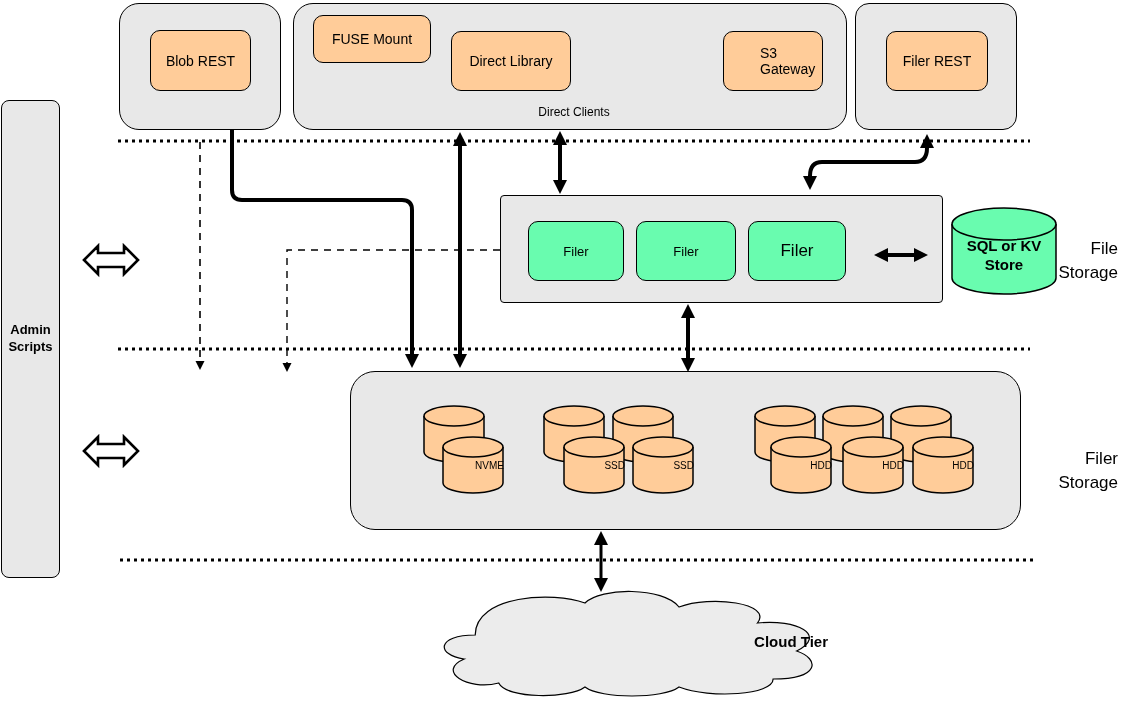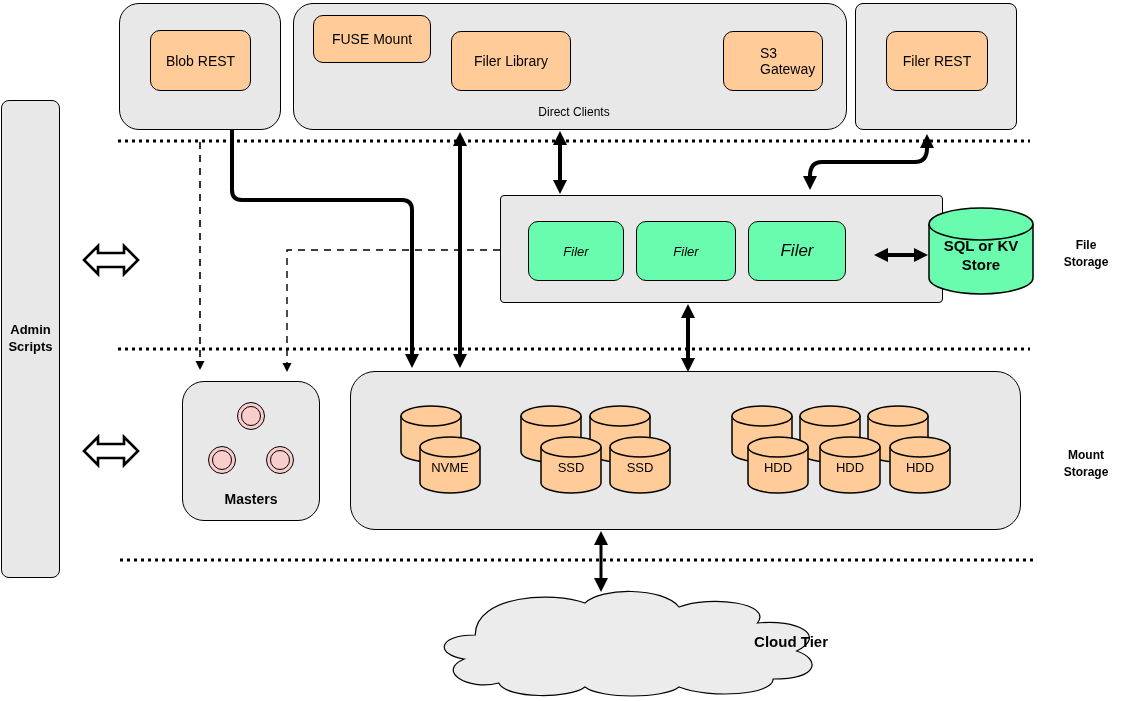--- a/index.html
+++ b/index.html
@@ -10,24 +10,24 @@
   .group{position:absolute;background:#E8E8E8;border:1.3px solid #000;box-sizing:border-box;}
   .obox{
     position:absolute;background:#FFCC99;border:1.3px solid #000;border-radius:10px;
     display:flex;align-items:center;justify-content:center;font-size:14px;box-sizing:border-box;
   }
   .gbox{
     position:absolute;background:#69FCAF;border:1.3px solid #000;border-radius:10px;
     display:flex;align-items:center;justify-content:center;font-size:13px;box-sizing:border-box;
   }
   .caption{position:absolute;font-size:12px;text-align:center;}
-  .layer-label{position:absolute;font-size:12px;text-align:center;line-height:1.4;font-weight:bold;}
+  .layer-label{position:absolute;font-size:17px;text-align:right;line-height:1.4;}
   .bold{font-weight:bold;}
-  .cyl{position:absolute;}
-  .cyl-label{position:absolute;left:0;right:0;top:24px;text-align:center;font-size:13px;}
+  .cyl{position:absolute;margin-left:23px;}
+  .cyl-label{position:absolute;left:0;right:0;top:24px;text-align:right;font-size:10px;}
   .circle-outer{
     position:absolute;width:28px;height:28px;border-radius:50%;
     background:#F8CECC;border:1.3px solid #000;box-sizing:border-box;
     display:flex;align-items:center;justify-content:center;
   }
   .circle-inner{
     width:20px;height:20px;border-radius:50%;background:#F8CECC;
     border:1.2px solid #000;box-sizing:border-box;
   }
   .overlay{position:absolute;left:0;top:0;pointer-events:none;z-index:6;}
@@ -49,35 +49,35 @@
 
   <div class="group" style="left:1px;top:100px;width:59px;height:478px;border-radius:8px;">
     <div class="sidebar-label">Admin Scripts</div>
   </div>
 
   <div class="group" style="left:293px;top:3px;width:554px;height:127px;border-radius:20px;">
     <div class="obox" style="left:19px;top:11px;width:118px;height:48px;">
       <span>FUSE Mount</span>
     </div>
     <div class="obox" style="left:157px;top:27px;width:120px;height:60px;">
-      <span>Filer Library</span>
+      <span>Direct Library</span>
     </div>
     <div class="obox" style="left:429px;top:27px;width:100px;height:60px;padding-left:36px;">
       <span>S3 Gateway</span>
     </div>
     <div class="caption" style="left:8px;right:0;bottom:10px;">Direct Clients</div>
   </div>
 
-  <div class="group" style="left:855px;top:3px;width:162px;height:127px;border-radius:8px;">
+  <div class="group" style="left:855px;top:3px;width:162px;height:127px;border-radius:14px;">
     <div class="obox" style="left:30px;top:27px;width:102px;height:60px;">
       <span>Filer REST</span>
     </div>
   </div>
 
-  <div class="group" style="left:500px;top:195px;width:443px;height:108px;border-radius:4px;font-style:italic;">
+  <div class="group" style="left:500px;top:195px;width:443px;height:108px;border-radius:4px;">
     <div class="gbox" style="left:27px;top:25px;width:96px;height:60px;">
       <span>Filer</span>
     </div>
     <div class="gbox" style="left:135px;top:25px;width:100px;height:60px;">
       <span>Filer</span>
     </div>
     <div class="gbox" style="left:247px;top:25px;width:98px;height:60px;font-size:17px;">
       <span>Filer</span>
     </div>
   </div>
@@ -85,32 +85,20 @@
   <div class="cyl" style="left:928px;top:207px;width:106px;height:88px;">
     <svg width="106" height="88">
       <path d="M1,17 L1,71 a52,16 0 0 0 104,0 L105,17" fill="#69FCAF" stroke="#000" stroke-width="1.5"></path>
       <ellipse cx="53" cy="17" rx="52" ry="16" fill="#69FCAF" stroke="#000" stroke-width="1.5"></ellipse>
     </svg>
     <div class="bold" style="position:absolute;left:8px;right:8px;top:30px;text-align:center;font-size:15px;line-height:1.25;">SQL or KV Store</div>
   </div>
 
   <div class="layer-label" style="left:1054px;top:237px;width:64px;">File Storage</div>
 
-  <div class="group" style="left:182px;top:381px;width:138px;height:140px;border-radius:22px;">
-    <div class="circle-outer" style="left:54px;top:20px;">
-      <div class="circle-inner"></div>
-    </div>
-    <div class="circle-outer" style="left:25px;top:64px;">
-      <div class="circle-inner"></div>
-    </div>
-    <div class="circle-outer" style="left:83px;top:64px;">
-      <div class="circle-inner"></div>
-    </div>
-    <div class="bold" style="position:absolute;left:0;right:0;bottom:13px;text-align:center;font-size:14px;">Masters</div>
-  </div>
 
   <div class="group" style="left:350px;top:371px;width:671px;height:159px;border-radius:25px;"></div>
 
   <div class="cyl" style="left:400px;top:405px;">
     <svg width="62" height="58">
         <path d="M1,11 L1,47 a30,10 0 0 0 60,0 L61,11" fill="#FFCC99" stroke="#000" stroke-width="1.5"></path>
         <ellipse cx="31" cy="11" rx="30" ry="10" fill="#FFCC99" stroke="#000" stroke-width="1.5"></ellipse>
       </svg>
   </div>
   <div class="cyl" style="left:520px;top:405px;">
@@ -180,21 +168,21 @@
     <div class="cyl-label">HDD</div>
   </div>
   <div class="cyl" style="left:889px;top:436px;">
     <svg width="62" height="58">
         <path d="M1,11 L1,47 a30,10 0 0 0 60,0 L61,11" fill="#FFCC99" stroke="#000" stroke-width="1.5"></path>
         <ellipse cx="31" cy="11" rx="30" ry="10" fill="#FFCC99" stroke="#000" stroke-width="1.5"></ellipse>
       </svg>
     <div class="cyl-label">HDD</div>
   </div>
 
-  <div class="layer-label" style="left:1054px;top:447px;width:64px;">Mount Storage</div>
+  <div class="layer-label" style="left:1054px;top:447px;width:64px;">Filer Storage</div>
 
   <div style="position:absolute;left:436px;top:587px;width:392px;height:112px;">
     <svg width="392" height="112" viewBox="0 0 250 140" preserveAspectRatio="none">
       <path d="M 25 60 C 0 60 0 85 18 90 C 0 105 20 130 40 120 C 45 140 85 140 95 125 C 105 140 145 140 155 125 C 175 140 215 135 215 115 C 245 115 245 90 230 80 C 250 60 230 40 205 45 C 215 20 175 10 155 25 C 145 0 105 0 95 20 C 75 5 25 10 25 60 Z" fill="#ECECEC" stroke="#000" stroke-width="1.2" vector-effect="non-scaling-stroke"></path>
     </svg>
     <div class="bold" style="position:absolute;left:0;right:0;top:46px;text-align:right;font-size:15px;">Cloud Tier</div>
   </div>
 
   <svg class="overlay" width="1121" height="701">
     <defs>

